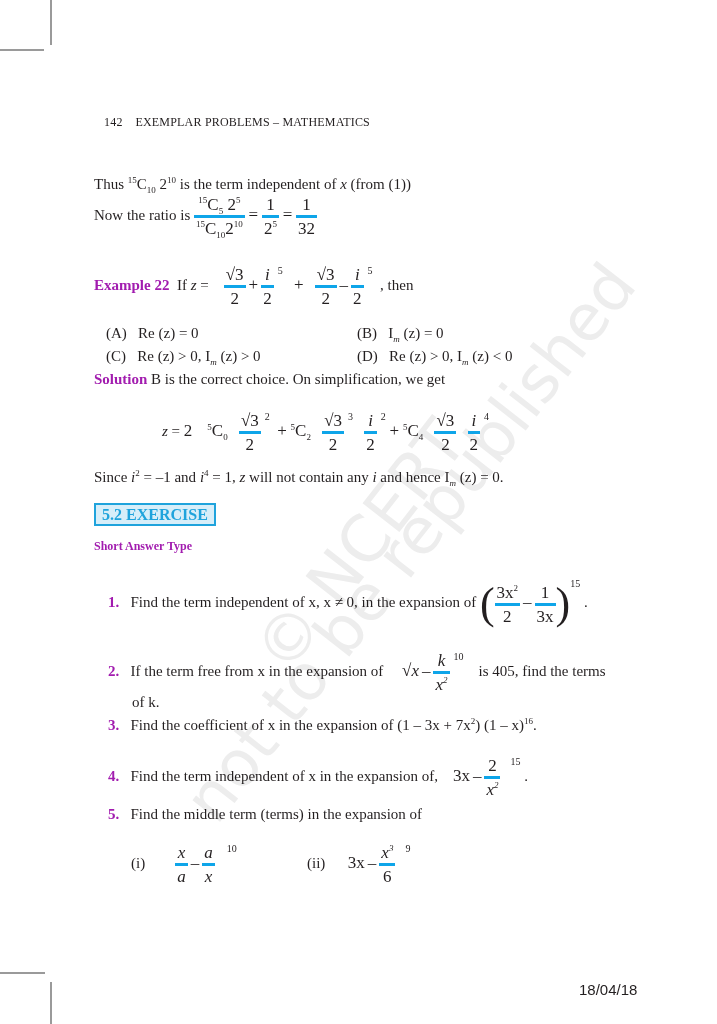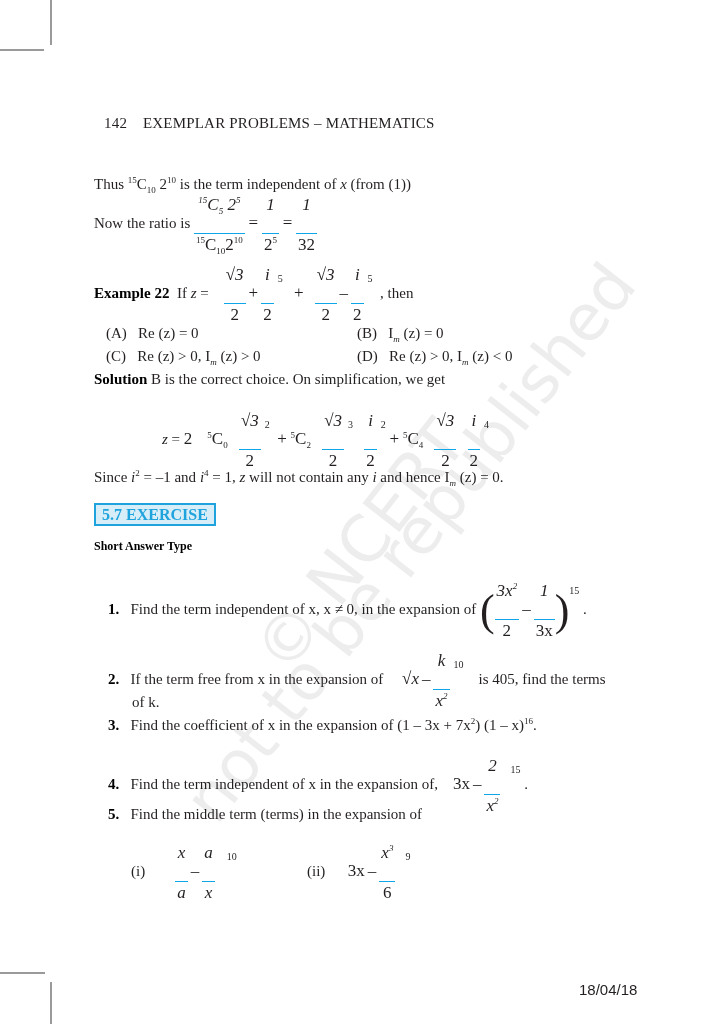--- a/index.html
+++ b/index.html
@@ -1,27 +1,27 @@
 <!DOCTYPE html>
 <html><head>
 <meta charset="utf-8">
 <style>
   html, body { margin:0; padding:0; background:#ffffff; }
   body { width:717px; height:1024px; position:relative; overflow:hidden;
          font-family:"Liberation Serif", "DejaVu Serif", serif; color:#231f20; }
   .abs { position:absolute; white-space:nowrap; }
   .crop { position:absolute; background:#9a9a9a; }
   .it { font-style:italic; }
-  .blue { color:#000000; font-weight:bold; }
+  .blue { color:#a21caf; font-weight:bold; }
   .fs15 { font-size:15px; }
   .fs16 { font-size:12px; }
   sup, sub { font-size:9px; line-height:0; }
   .frac { display:inline-block; vertical-align:middle; text-align:center; line-height:1; }
   .frac > span { display:block; padding:0 2px; }
-  .frac > .num { border-bottom:1px solid #0ea5e9; padding-bottom:20px;font-style:italic; }
+  .frac > .num { border-bottom:3px solid #0ea5e9; padding-bottom:2px; }
   .frac > .den { padding-top:2px; }
   .math { font-size:17px; }
   .exp { font-size:10px; position:relative; top:-16px; margin-left:4px; }
   .op { margin:0 3px; }
   .big-paren { font-size:44px; font-weight:lighter; vertical-align:middle; line-height:1; }
   .exbox { border:2px solid #1fa3dc; background:#d7eef9; color:#1fa3dc; font-weight:bold;
            font-size:16px; padding:1px 6px; }
   .watermark { position:absolute; color:#ededed; font-family:"DejaVu Sans", sans-serif;
                font-size:64px; transform-origin:0 0; transform:rotate(-52deg); white-space:nowrap;
                pointer-events:none; }
@@ -31,21 +31,21 @@
 <body>
 
 <div class="crop" style="left:50px;top:0;width:2px;height:45px;"></div>
 <div class="crop" style="left:0;top:49px;width:44px;height:2px;"></div>
 <div class="crop" style="left:0;top:972px;width:45px;height:2px;"></div>
 <div class="crop" style="left:50px;top:982px;width:2px;height:42px;"></div>
 
 <div class="watermark" style="left:240px;top:640px;">© NCERT</div>
 <div class="watermark" style="left:170px;top:790px;">not to be republished</div>
 
-<div class="abs" style="left:104px;top:115px;font-size:15px;letter-spacing:0.2px;">
+<div class="abs" style="left:104px;top:115px;font-size:12px;letter-spacing:0.2px;">
   <span>142</span>&nbsp;&nbsp;&nbsp;
   <span>EXEMPLAR PROBLEMS – MATHEMATICS</span>
 </div>
 
 <div class="abs fs15" style="left:94px;top:176px;">
   <span>Thus</span>
   <sup>15</sup>C<sub>10</sub>
   <span>2</span><sup>10</sup>
   <span>is the term independent of</span>
   <span class="it">x</span>
@@ -119,21 +119,21 @@
   &nbsp;&nbsp;<span class="frac math"><span class="num it">i</span><span class="den">2</span></span><span class="exp">4</span>
 </div>
 
 <div class="abs fs15" style="left:94px;top:469px;">
   <span>Since</span>
   <span class="it">i</span><sup>2</sup><span> = –1 and </span><span class="it">i</span><sup>4</sup><span> = 1, </span>
   <span class="it">z</span><span> will not contain any </span><span class="it">i</span><span> and hence I</span><sub class="it">m</sub><span> (z) = 0.</span>
 </div>
 
 <div class="abs" style="left:94px;top:506px;">
-  <span class="exbox">5.7  EXERCISE</span>
+  <span class="exbox">5.2  EXERCISE</span>
 </div>
 <div class="abs blue fs16" style="left:94px;top:539px;">Short Answer Type</div>
 
 <div class="abs fs15" style="left:108px;top:582px;">
   <span class="blue">1.</span>&nbsp;&nbsp;
   <span>Find the term independent of x, x ≠ 0, in the expansion of</span>
   <span class="big-paren">(</span><span class="frac math"><span class="num"><span>3x</span><sup>2</sup></span><span class="den">2</span></span><span class="math op">–</span><span class="frac math"><span class="num">1</span><span class="den">3x</span></span><span class="big-paren">)</span><span class="exp" style="margin-left:0;top:-20px;">15</span>
   <span>.</span>
 </div>
 

